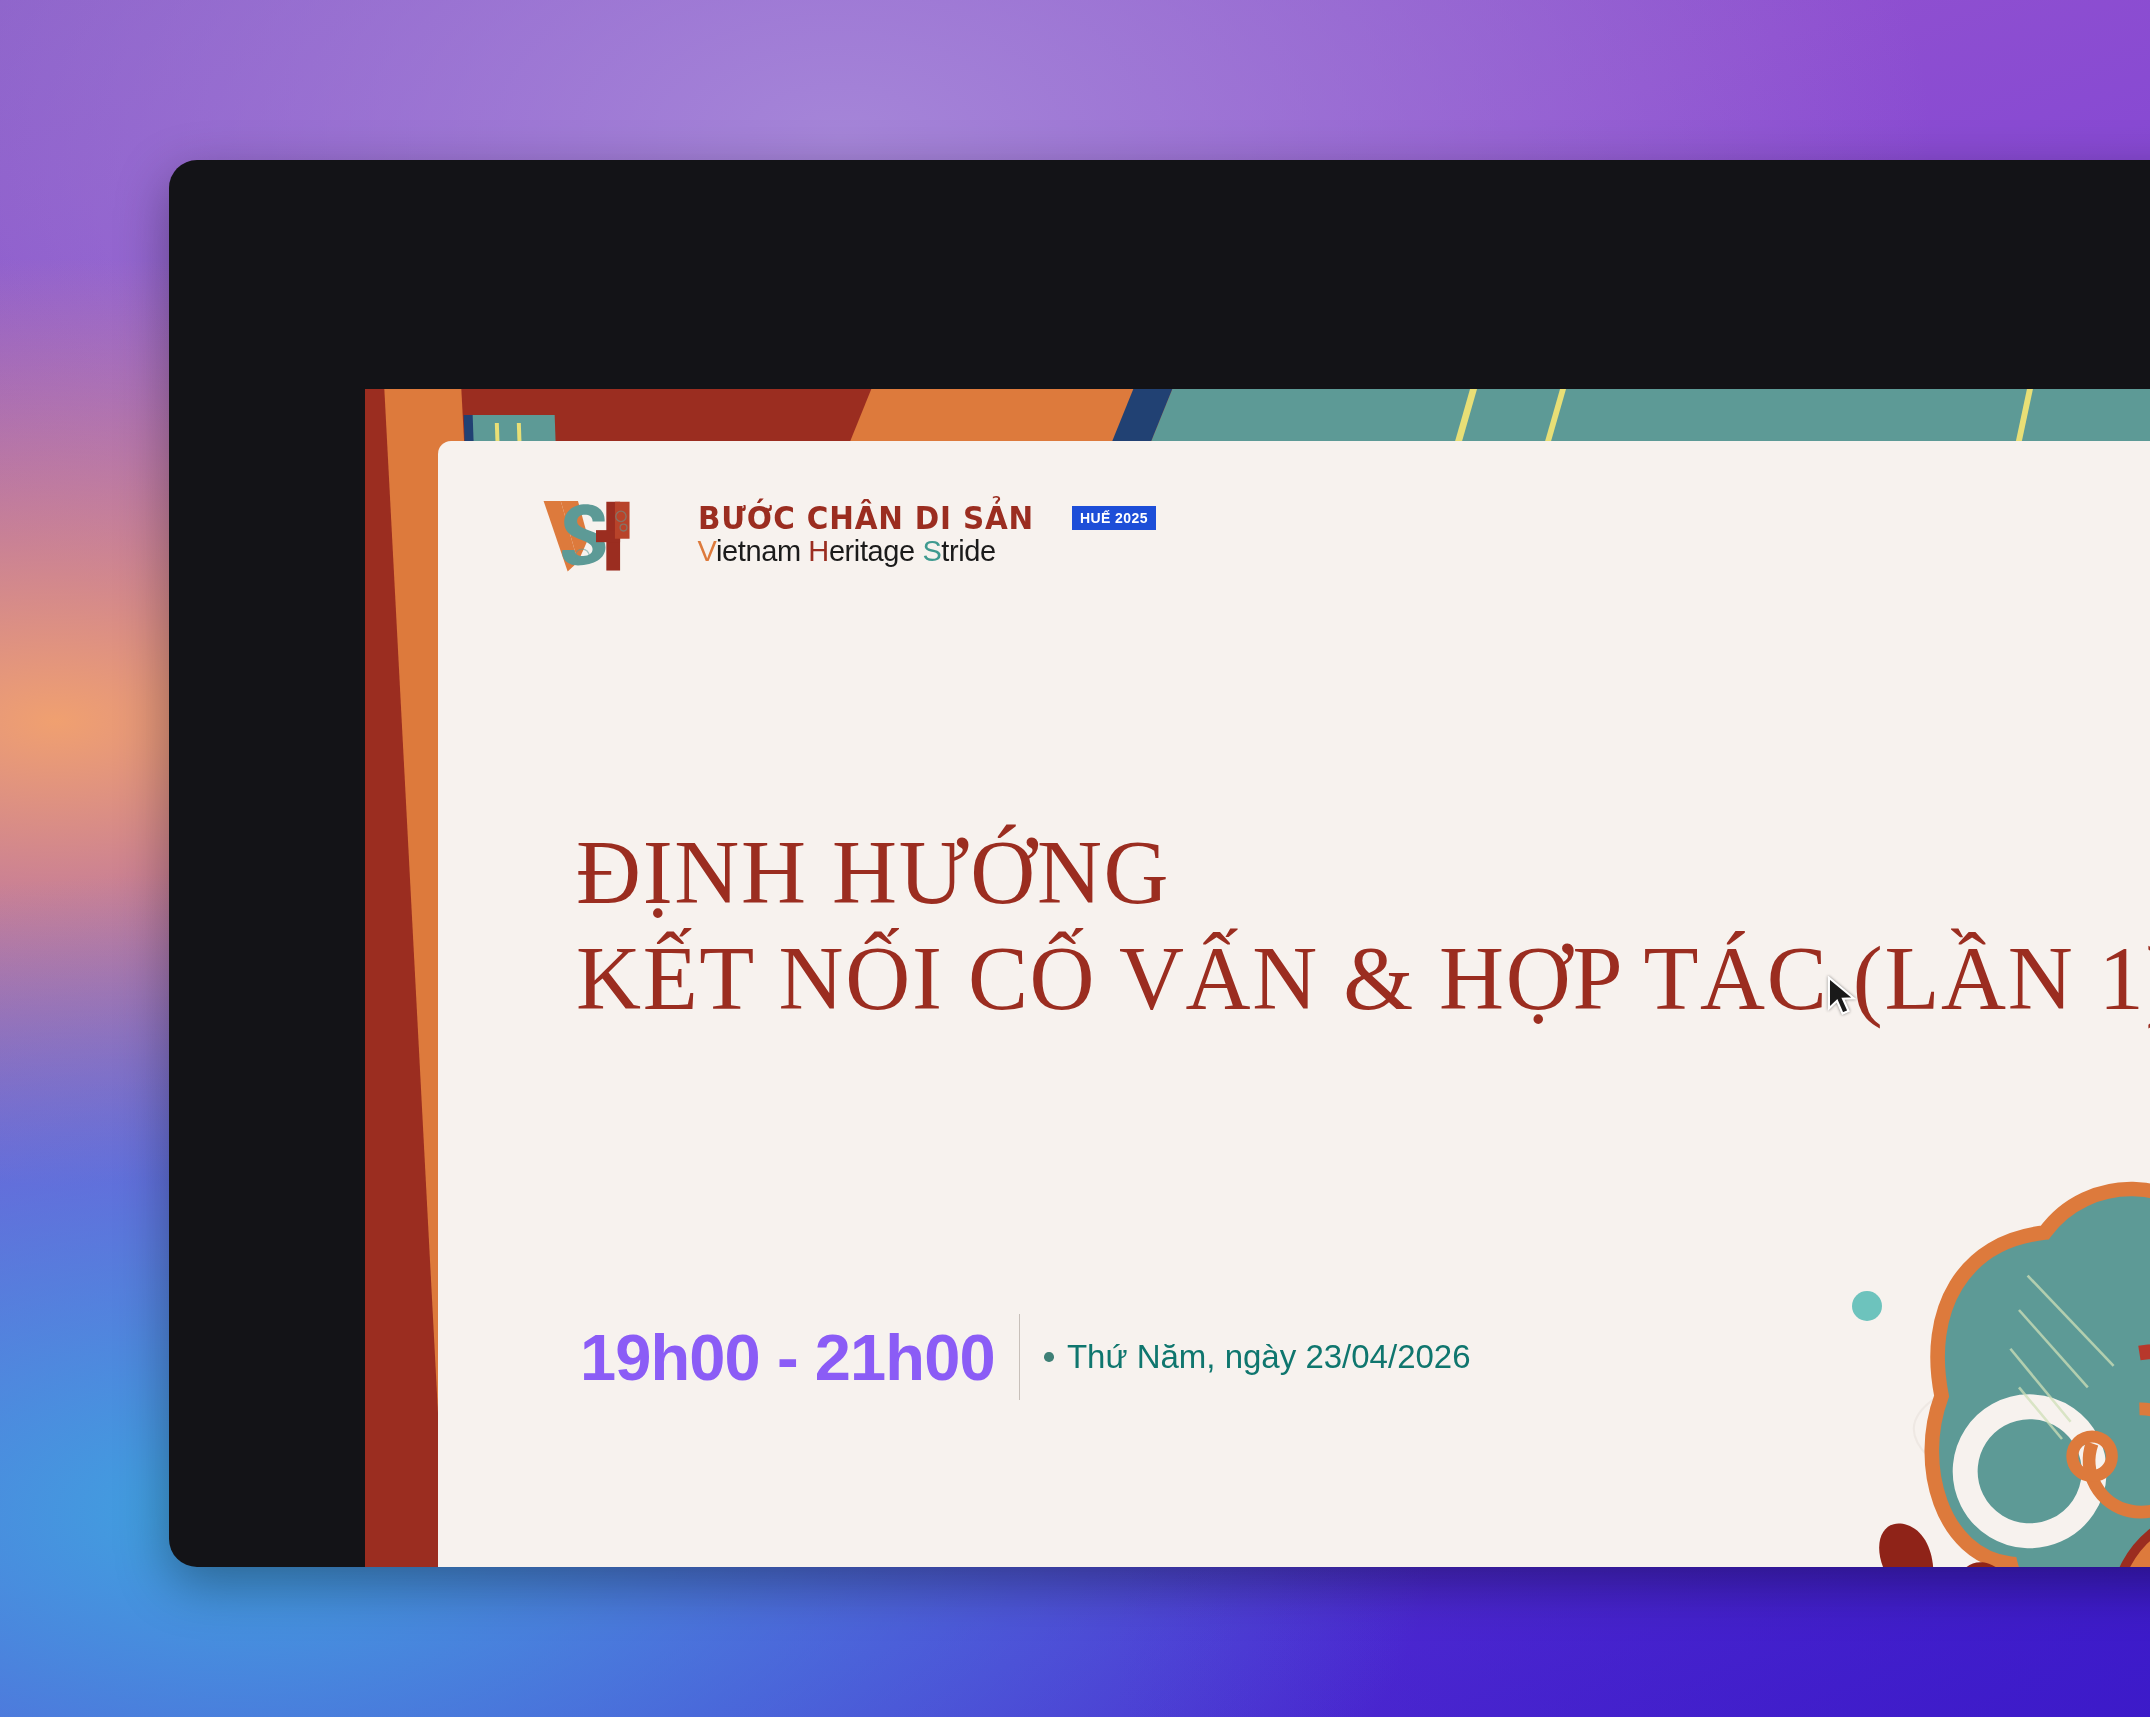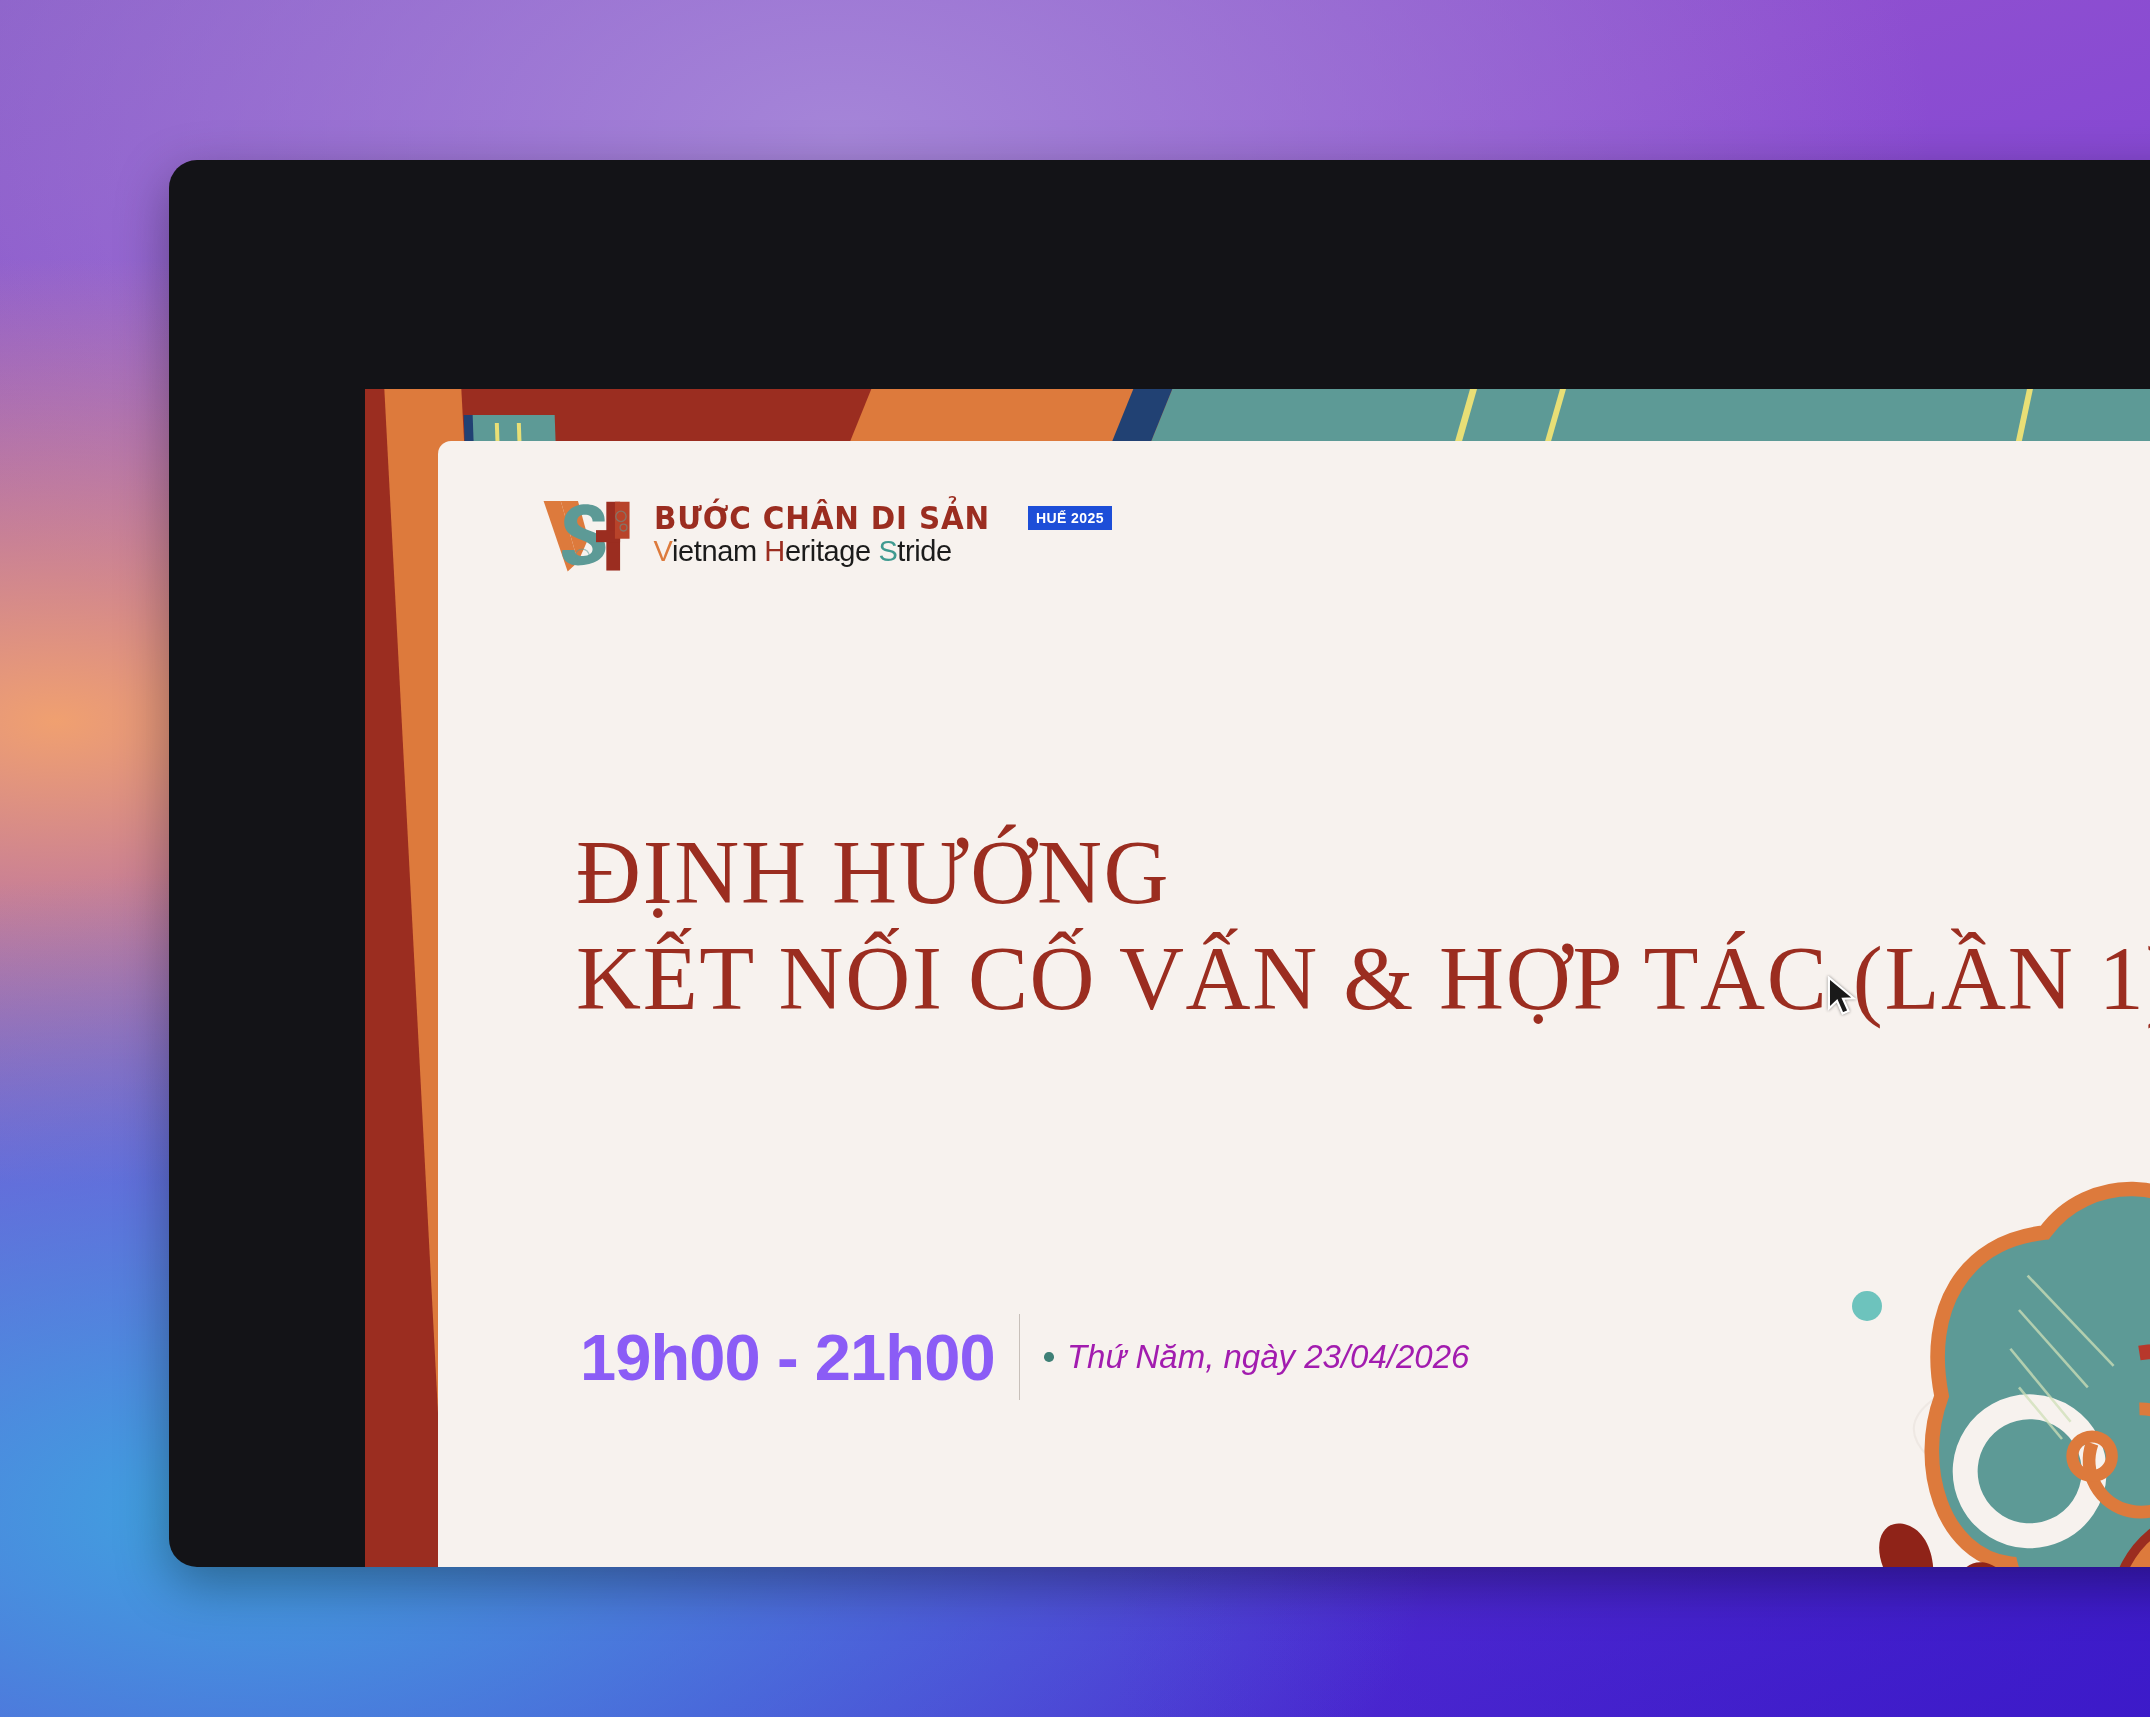--- a/index.html
+++ b/index.html
@@ -55,21 +55,21 @@
 
   
   #cloudmark{position:absolute;right:112px;bottom:17px;width:538px;height:387px;opacity:.28;}
 
   
   #ornament{position:absolute;right:-52px;bottom:-69px;width:817px;height:645px;}
 
   
   #logoBlock{position:absolute;left:103px;top:52px;display:flex;align-items:center;gap:14.6px;}
   #vhsMark{width:98px;height:82px;flex:0 0 auto;}
-  .logoWordmark{display:flex;flex-direction:column;gap:1.7px;}
+  .logoWordmark{display:flex;flex-direction:column;gap:1.7px;margin-left:44px;}
   .lwTop{display:flex;align-items:center;gap:9.5px;}
   .lwMain{font-family:"DejaVu Sans", sans-serif;font-weight:bold;font-size:32px;letter-spacing:0.9px;color:#9b2d20;
           line-height:1;transform:scaleX(.92);transform-origin:left;}
   .lwBadge{background:#1d4ed8;color:#fff;font-size:14px;font-weight:bold;padding:3.9px 7.7px 4.3px;letter-spacing:0.4px;}
   .lwSub{font-size:29px;font-weight:normal;letter-spacing:-0.4px;line-height:1.05;color:#1b1b1b;}
   .lwSub .o{color:#dd7a3c;} .lwSub .r{color:#9b2d20;} .lwSub .t{color:#3f9a90;}
 
   .sponsorGroup{position:absolute;top:55px;text-align:center;}
   .spLabel{font-size:14px;letter-spacing:1.3px;color:#3a3a3a;font-weight:600;white-space:nowrap;}
   .spLogos{margin-top:18px;display:flex;align-items:center;justify-content:center;gap:17px;}
@@ -80,21 +80,21 @@
   .titleLine{font-family:"Liberation Serif", serif;color:#9b2d20;font-size:90px;line-height:1.18;
     letter-spacing:1.7px;white-space:nowrap;}
 
   
   #timeRow{position:absolute;left:142px;top:873px;display:flex;align-items:center;gap:24px;}
   #timeText{font-size:65px;font-weight:bold;color:#8b5cf6;letter-spacing:-0.9px;line-height:1;}
   #vdiv{width:1.7px;height:86px;background:#c8c0ba;}
   #detailList{display:flex;flex-direction:column;gap:19px;}
   .detailItem{display:flex;align-items:center;gap:13px;}
   .dot{width:9.5px;height:9.5px;border-radius:50%;background:#3f8076;flex:0 0 auto;}
-  .detailText{font-size:33px;color:#a21caf;white-space:nowrap;font-style:italic;}
+  .detailText{font-size:33px;color:#0f766e;white-space:nowrap;}
 
   
   #annotDot{position:absolute;left:1487px;top:902px;width:30px;height:30px;border-radius:50%;background:#6dc3bd;}
 
   
   #cursor{position:absolute;left:1657px;top:816px;width:34px;height:41px;filter:drop-shadow(0 0.9px 1.7px rgba(0,0,0,.45));}
 </style>
 </head>
 <body>
 

